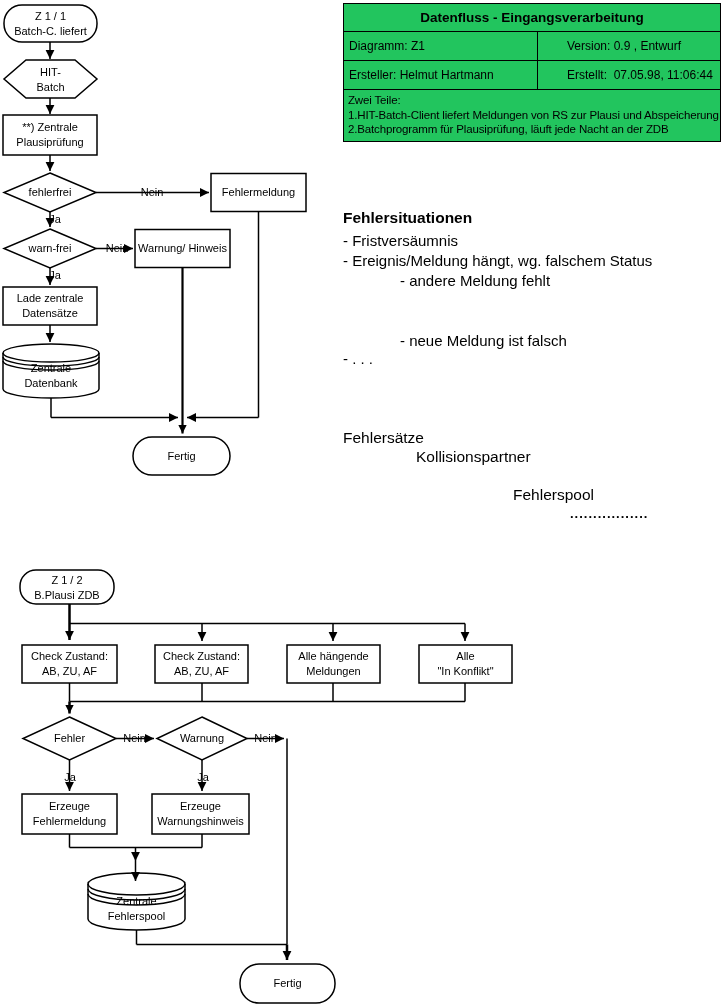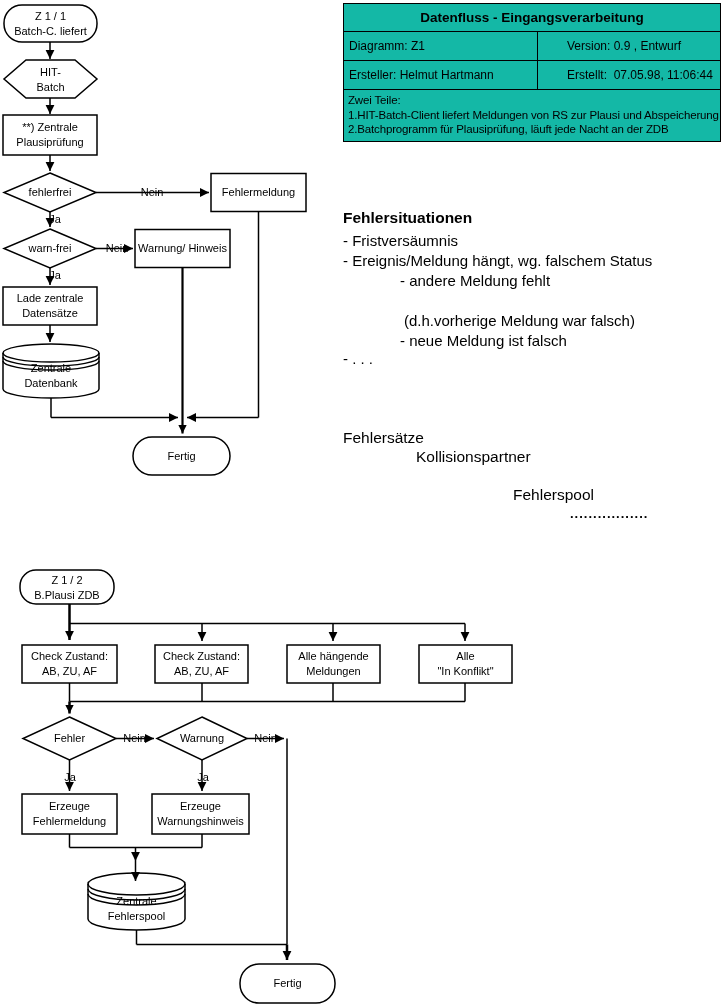--- a/index.html
+++ b/index.html
@@ -6,21 +6,21 @@
   .canvas{position:relative;width:723px;height:1006px;background:#ffffff;
           font-family:"Liberation Sans",sans-serif;color:#000;overflow:hidden;}
   .canvas svg{position:absolute;left:0;top:0;}
   .lbl{position:absolute;display:flex;align-items:center;justify-content:center;
        text-align:center;font-size:11px;line-height:1.32;white-space:pre-line;}
   .note{position:absolute;font-size:15px;line-height:20px;white-space:pre;}
   .note-h{font-weight:bold;font-size:15.5px;}
   .note-b{font-weight:normal;font-size:15.5px;}
   .note-dots{font-weight:bold;font-size:13px;letter-spacing:1px;}
   .tbl{position:absolute;left:343px;top:3px;width:378px;border:1.5px solid #000;
-       background:#14b8a6;overflow:hidden;box-sizing:border-box;}
+       background:#22c55e;overflow:hidden;box-sizing:border-box;}
   .tbl-title{height:27px;display:flex;align-items:center;justify-content:center;
        font-weight:bold;font-size:13.5px;border-bottom:1.5px solid #000;white-space:pre;}
   .tbl-row{display:flex;border-bottom:1.5px solid #000;height:28px;gap:24px;}
   .cell{display:flex;align-items:center;padding:0 5px;font-size:12px;white-space:pre;}
   .cell-l{flex:0 0 183px;border-right:1.5px solid #000;}
   .cell-r{flex:1;}
   .tbl-desc{padding:3px 4px 4px 4px;font-size:11.5px;letter-spacing:-0.15px;
        line-height:14.5px;white-space:pre;}
 </style>
 </head>
@@ -145,21 +145,20 @@
     </div>
     <div class="tbl-desc">Zwei Teile:
 1.HIT-Batch-Client liefert Meldungen von RS zur Plausi und Abspeicherung
 2.Batchprogramm für Plausiprüfung, läuft jede Nacht an der ZDB</div>
   </div>
 
   <div class="note note-h" style="left:343px;top:208px">Fehlersituationen</div>
   <div class="note" style="left:343px;top:231px">- Fristversäumnis</div>
   <div class="note" style="left:343px;top:251px">- Ereignis/Meldung hängt, wg. falschem Status</div>
   <div class="note" style="left:400px;top:271px">- andere Meldung fehlt</div>
-  <div class="note" style="left:404px;top:311px">(d.h.vorherige Meldung war falsch)</div>
   <div class="note" style="left:400px;top:331px">- neue Meldung ist falsch</div>
   <div class="note" style="left:343px;top:349px">- . . .</div>
 
   <div class="note note-b" style="left:343px;top:428px">Fehlersätze</div>
   <div class="note note-b" style="left:416px;top:447px">Kollisionspartner</div>
   <div class="note note-b" style="left:513px;top:485px">Fehlerspool</div>
   <div class="note note-dots" style="left:570px;top:504px">.................</div>
 
   <div class="lbl" style="left:20px;top:570px;width:94px;height:36px">Z 1 / 2
 B.Plausi ZDB</div>

